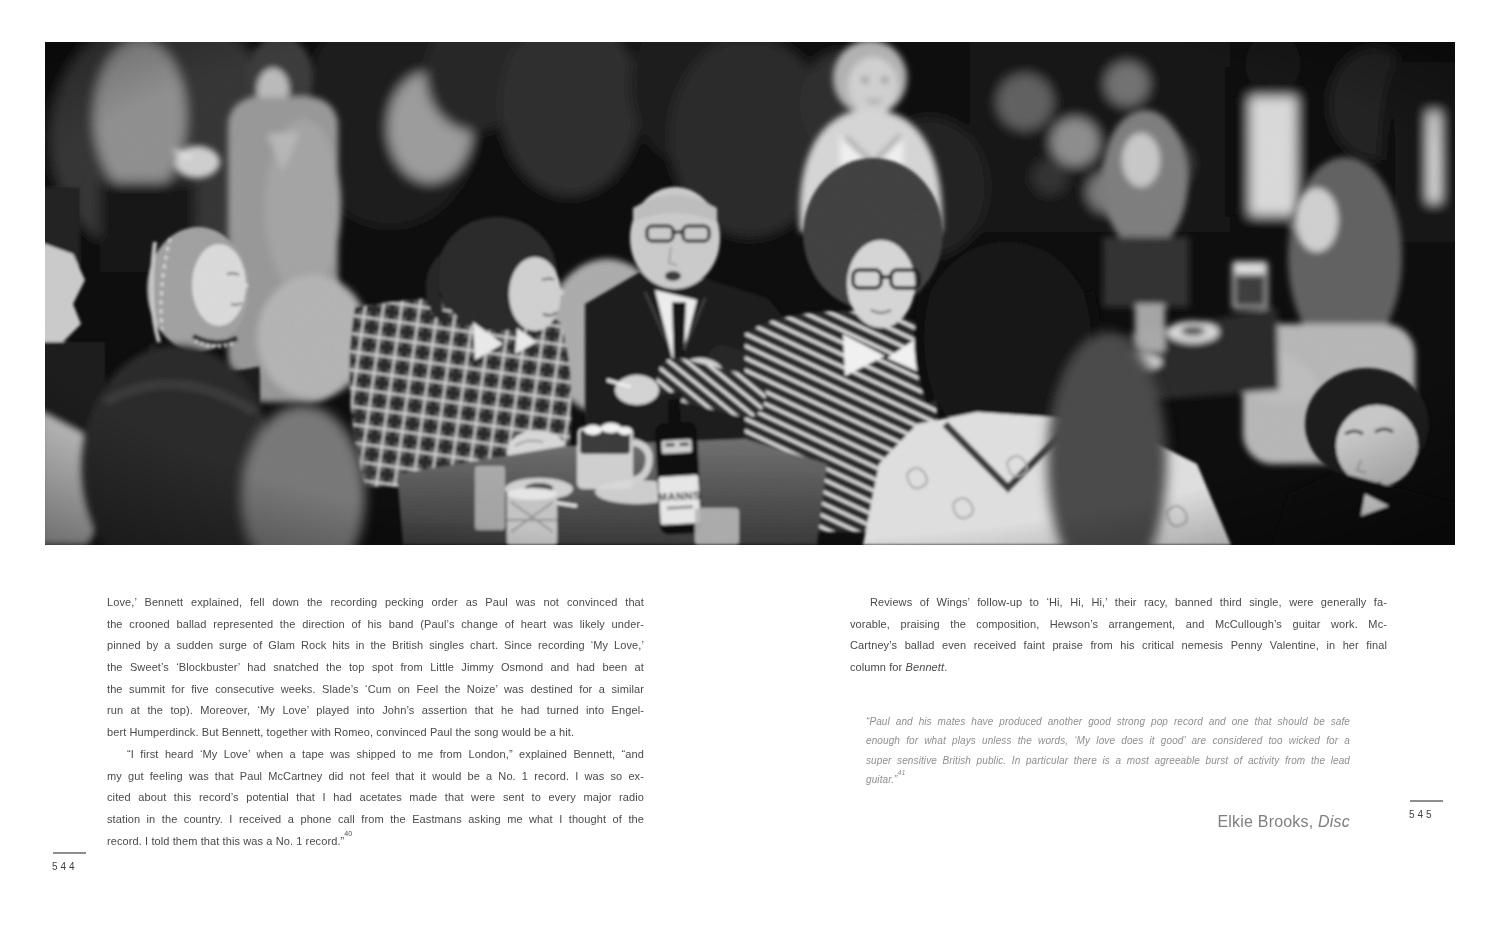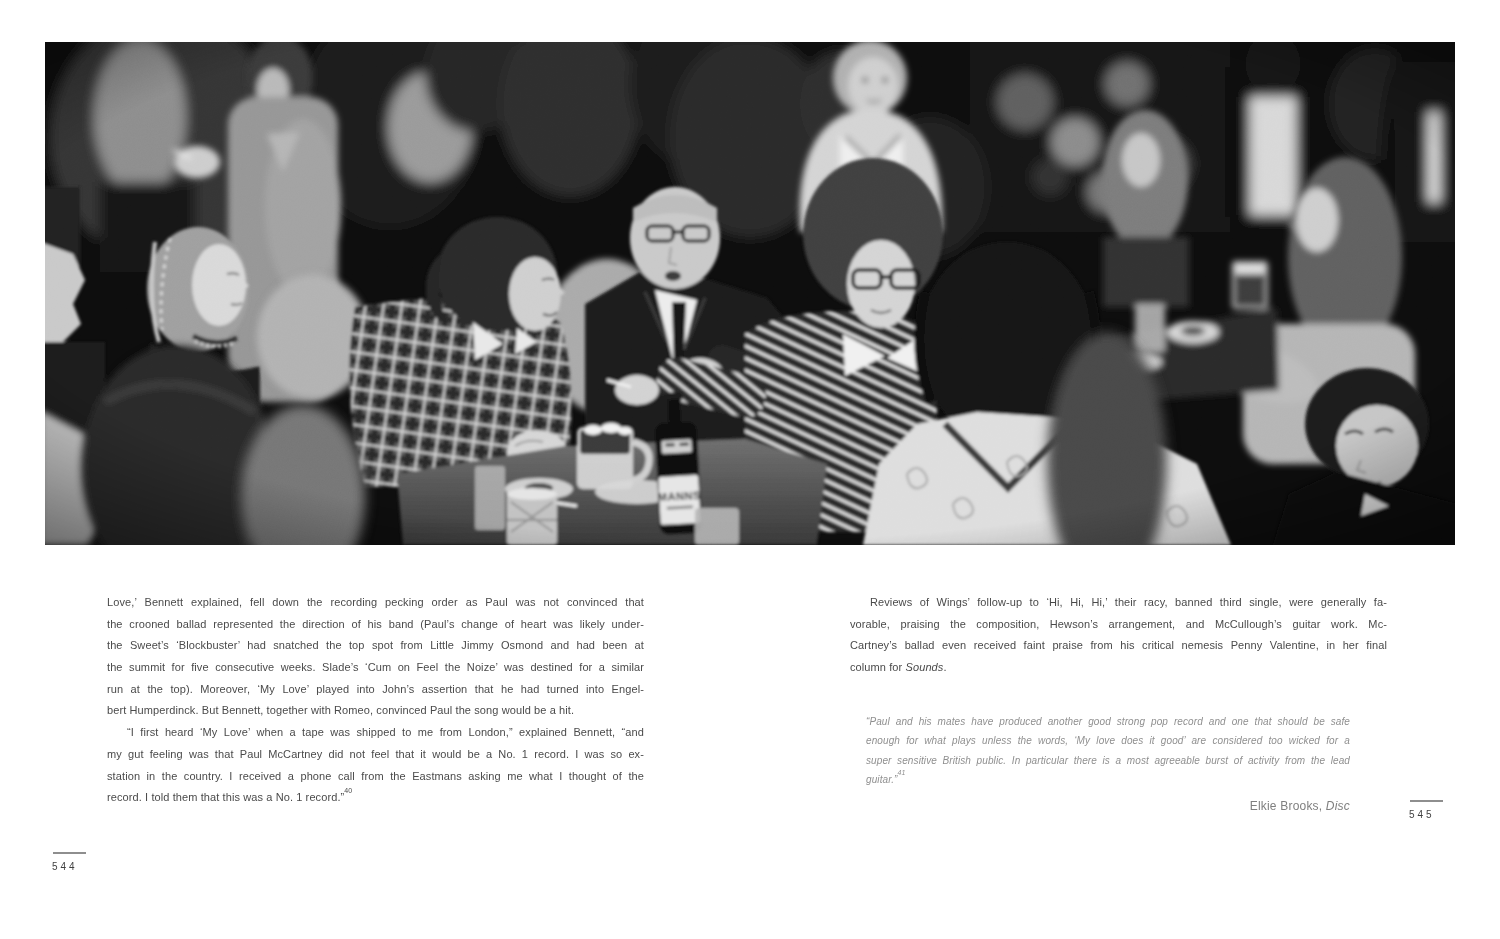--- a/index.html
+++ b/index.html
@@ -18,22 +18,22 @@
   #left-col{left:107px;top:592px;}
   #right-col{left:850px;top:592px;}
   sup{font-size:7px;line-height:0;position:relative;top:-4px;}
   em{font-style:italic;}
 
   
   .quote{position:absolute;left:866px;top:712px;width:484px;color:#8f8f8f;
          font-size:10px;font-style:italic;letter-spacing:.1px;}
   .quote .line{height:19.3px;line-height:19.3px;overflow:hidden;}
   .quote .line.just{text-align:justify;text-align-last:justify;}
-  .attribution{margin-top:10px;text-align:right;font-style:normal;
-               font-size:12px;color:#7f7f7f;letter-spacing:.2px;}
+  .attribution{margin-top:24px;text-align:right;font-style:normal;
+               font-size:16px;color:#7f7f7f;letter-spacing:.2px;}
 
   
   .folio{position:absolute;width:40px;}
   .folio .rule{width:33px;height:2px;background:#8e8e8e;margin:0 auto;}
   .folio .num{margin-top:7px;font-size:10px;color:#3f3f3f;
               letter-spacing:3px;text-indent:3px;}
   #folio-left{left:49px;top:852px;}
   #folio-right{left:1406px;top:800px;}
 </style>
 </head>
@@ -298,35 +298,37 @@
       </g>
 
       <rect x="0" y="0" width="1410" height="503" filter="url(#grainF)" opacity="0.16" style="mix-blend-mode:overlay"></rect>
       <rect x="0" y="0" width="1410" height="503" fill="url(#vig)"></rect>
     </svg>
   </div>
 
   <div class="textcol" id="left-col">
       <div class="line just">Love,’ Bennett explained, fell down the recording pecking order as Paul was not convinced that</div>
       <div class="line just">the crooned ballad represented the direction of his band (Paul’s change of heart was likely under-</div>
+      <div class="line just">pinned by a sudden surge of Glam Rock hits in the British singles chart. Since recording ‘My Love,’</div>
       <div class="line just">the Sweet’s ‘Blockbuster’ had snatched the top spot from Little Jimmy Osmond and had been at</div>
       <div class="line just">the summit for five consecutive weeks. Slade’s ‘Cum on Feel the Noize’ was destined for a similar</div>
       <div class="line just">run at the top). Moreover, ‘My Love’ played into John’s assertion that he had turned into Engel-</div>
       <div class="line">bert Humperdinck. But Bennett, together with Romeo, convinced Paul the song would be a hit.</div>
       <div class="line just indent">“I first heard ‘My Love’ when a tape was shipped to me from London,” explained Bennett, “and</div>
       <div class="line just">my gut feeling was that Paul McCartney did not feel that it would be a No. 1 record. I was so ex-</div>
+      <div class="line just">cited about this record’s potential that I had acetates made that were sent to every major radio</div>
       <div class="line just">station in the country. I received a phone call from the Eastmans asking me what I thought of the</div>
       <div class="line">record. I told them that this was a No. 1 record.”<sup>40</sup></div>
     </div>
 
   <div class="textcol" id="right-col">
       <div class="line just indent">Reviews of Wings’ follow-up to ‘Hi, Hi, Hi,’ their racy, banned third single, were generally fa-</div>
       <div class="line just">vorable, praising the composition, Hewson’s arrangement, and McCullough’s guitar work. Mc-</div>
       <div class="line just">Cartney’s ballad even received faint praise from his critical nemesis Penny Valentine, in her final</div>
-      <div class="line">column for <em>Sounds</em>.</div>
+      <div class="line">column for <em>Bennett</em>.</div>
     </div>
 
   <div class="quote">
     <div>
         <div class="line just">“Paul and his mates have produced another good strong pop record and one that should be safe</div>
         <div class="line just">enough for what plays unless the words, ‘My love does it good’ are considered too wicked for a</div>
         <div class="line just">super sensitive British public. In particular there is a most agreeable burst of activity from the lead</div>
         <div class="line">guitar.”<sup>41</sup></div>
       </div>
     <div class="attribution">Elkie Brooks, <em>Disc</em></div>

